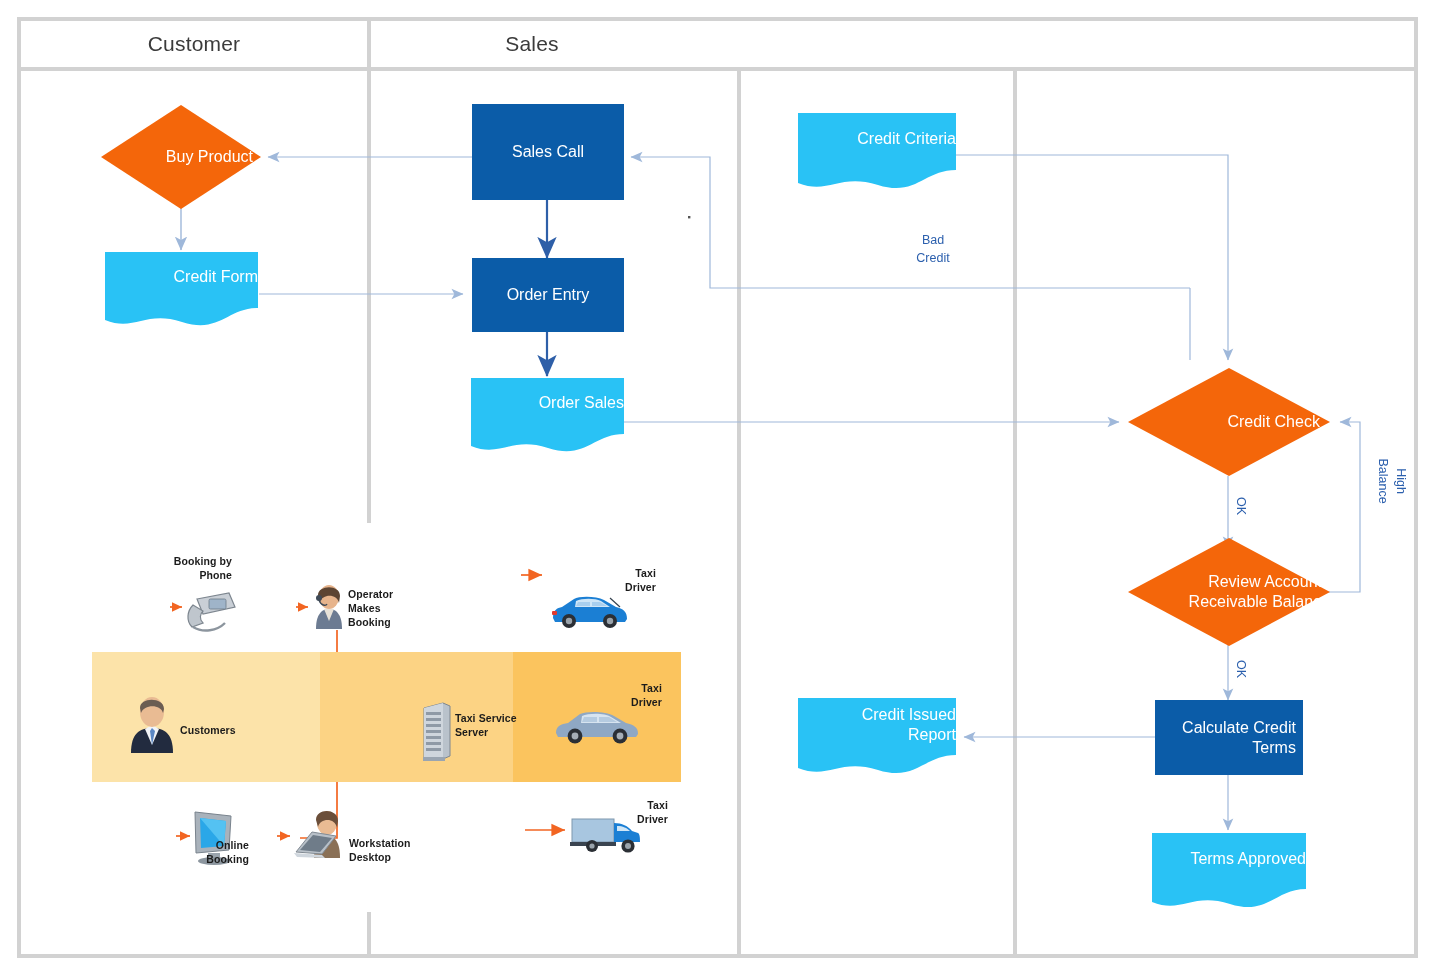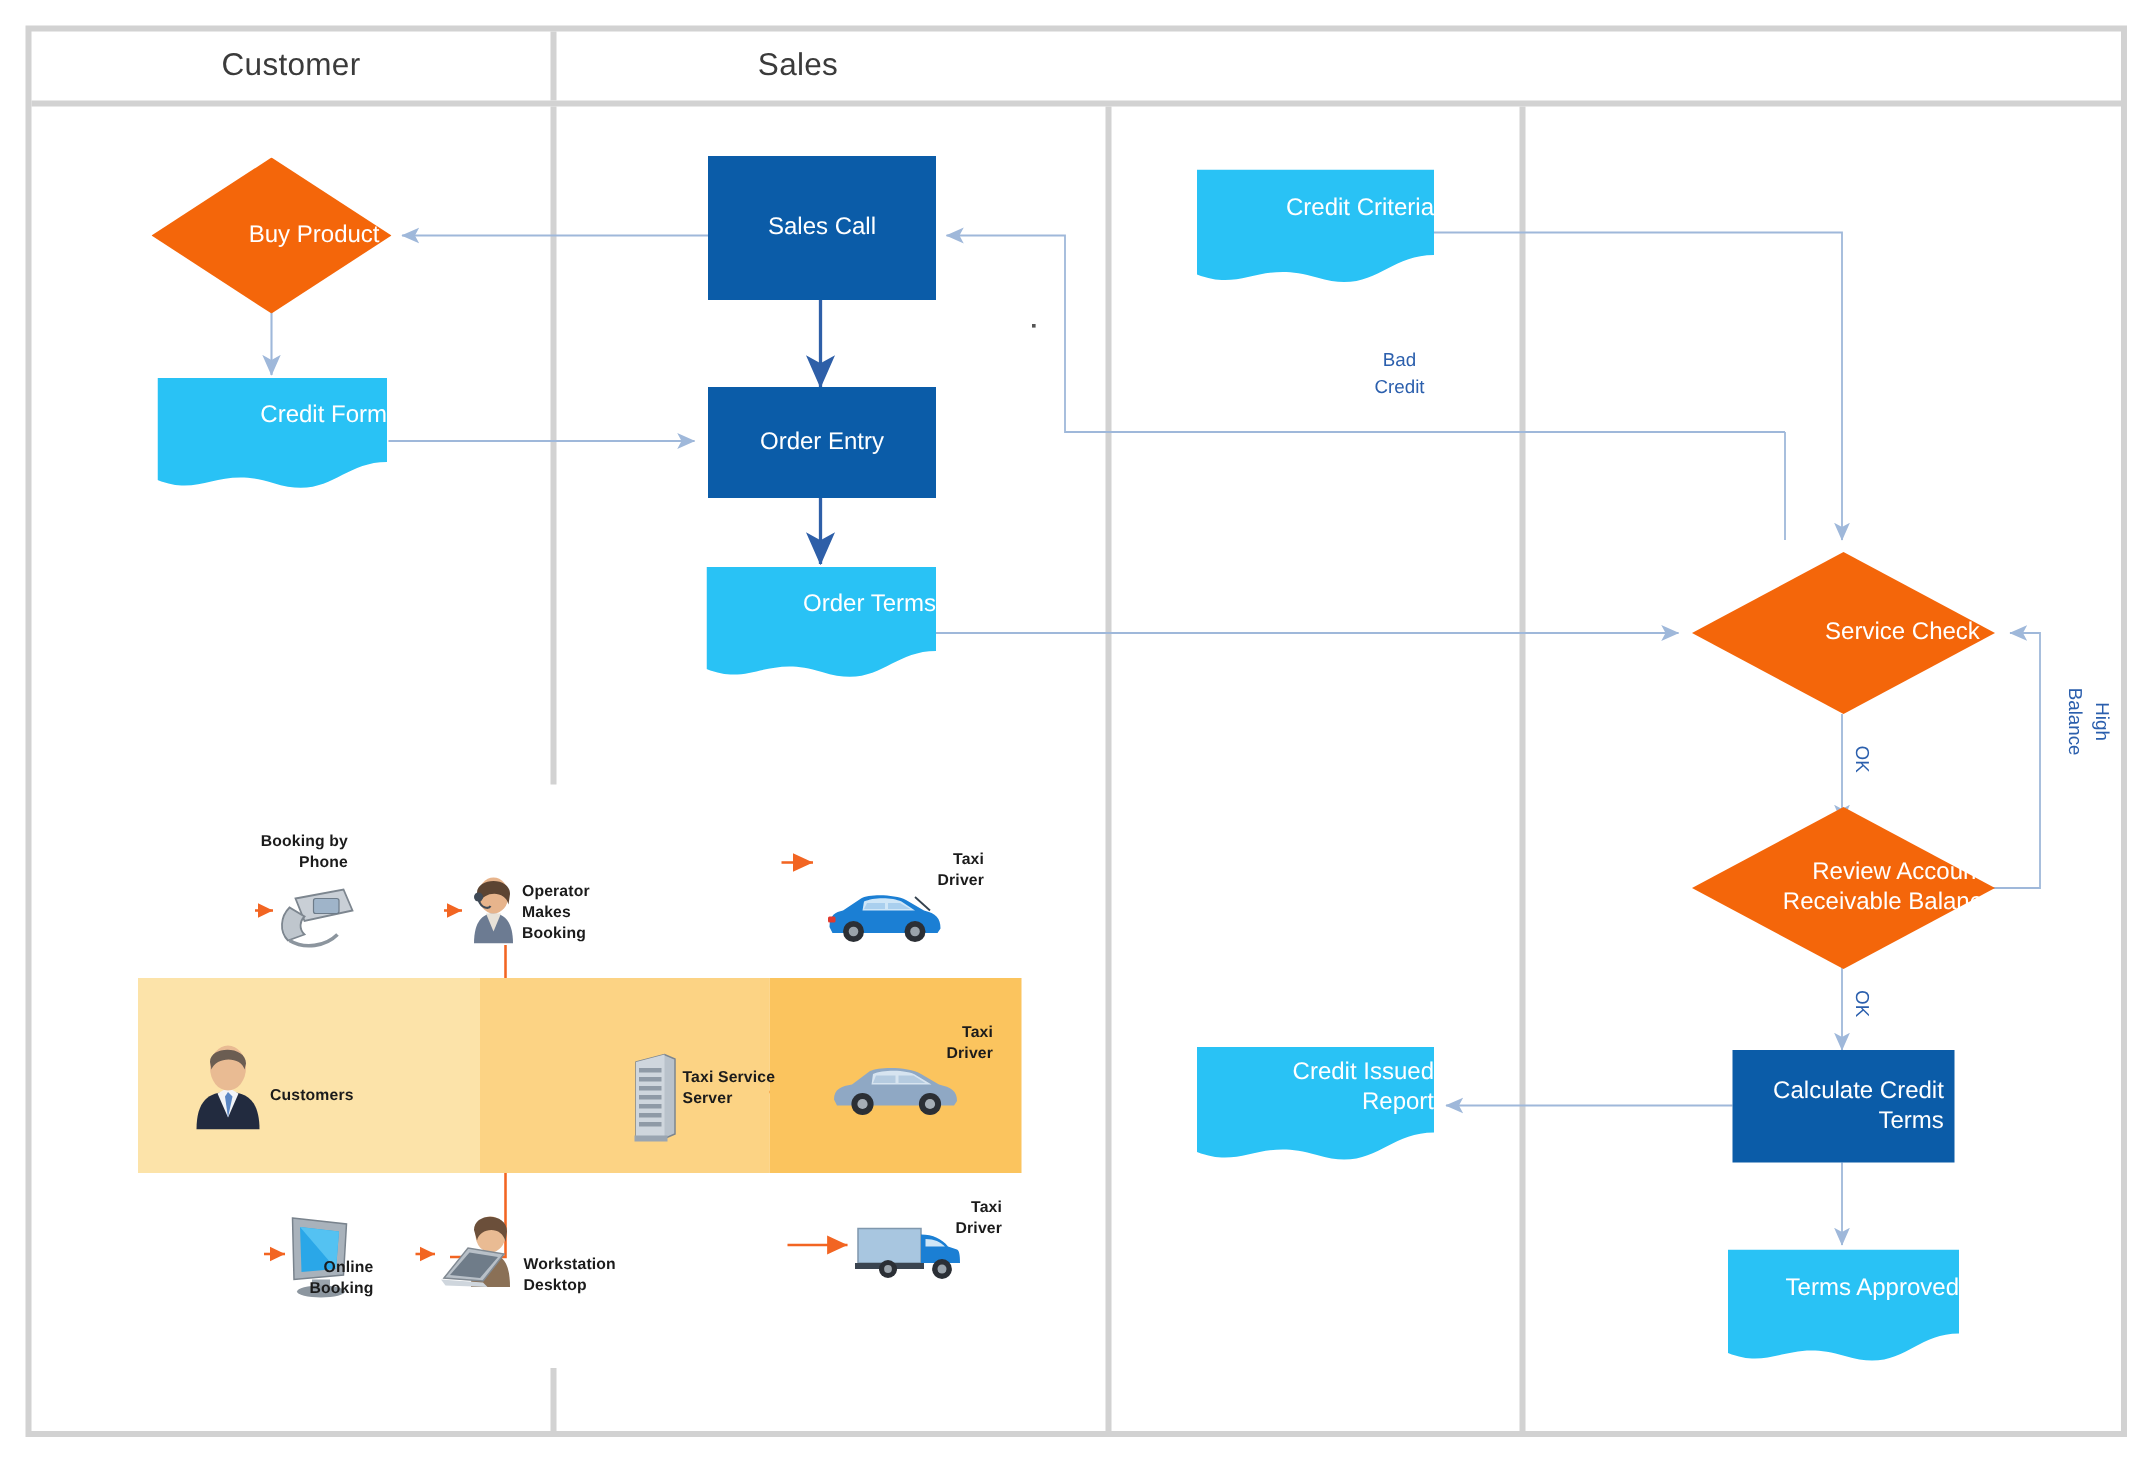--- a/index.html
+++ b/index.html
@@ -148,21 +148,21 @@
   </div>
 
   <div class="shape proc" style="left:472px;top:258px;width:152px;height:74px;">
     <span>Order Entry</span>
   </div>
 
   <div class="shape doc" style="left:471px;top:378px;width:153px;height:74px;">
     <svg class="docbody" viewBox="0 0 153 74" preserveAspectRatio="none">
       <path d="M0,0 H153 V56 C122,56 115,82 77,70 C40,58 30,80 0,68 Z" fill="#29C2F5"></path>
     </svg>
-    <span class="lbl">Order Terms</span>
+    <span class="lbl">Order Sales</span>
   </div>
 
   <div class="shape doc" style="left:798px;top:113px;width:158px;height:76px;">
     <svg class="docbody" viewBox="0 0 158 76" preserveAspectRatio="none">
       <path d="M0,0 H158 V57 C126,57 118,84 80,72 C41,60 31,82 0,70 Z" fill="#29C2F5"></path>
     </svg>
     <span class="lbl">Credit Criteria</span>
   </div>
 
   <div class="shape doc" style="left:798px;top:698px;width:158px;height:76px;">
@@ -172,21 +172,21 @@
     <span class="lbl" style="padding-bottom:22px;">
       <span>Credit Issued</span><br>
       <span>Report</span>
     </span>
   </div>
 
   <div class="shape dia" style="left:1128px;top:368px;width:202px;height:108px;">
     <svg width="202" height="108">
       <polygon points="101,0 202,54 101,108 0,54" fill="#F4660A"></polygon>
     </svg>
-    <span class="lbl">Service Check</span>
+    <span class="lbl">Credit Check</span>
   </div>
 
   <div class="shape dia" style="left:1128px;top:538px;width:202px;height:108px;">
     <svg width="202" height="108">
       <polygon points="101,0 202,54 101,108 0,54" fill="#F4660A"></polygon>
     </svg>
     <span class="lbl" style="width:100%;">
       <span>Review Accounts</span><br>
       <span>Receivable Balance</span>
     </span>

